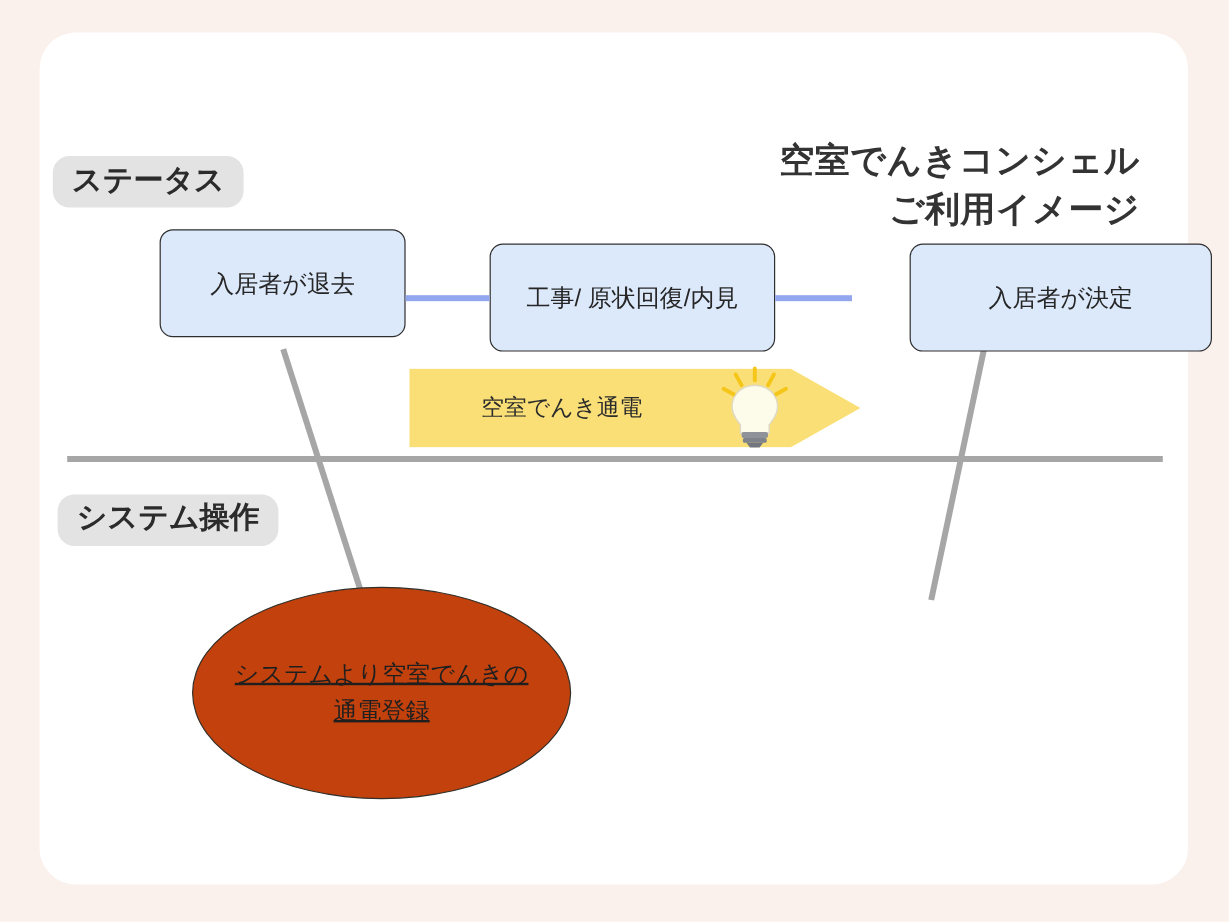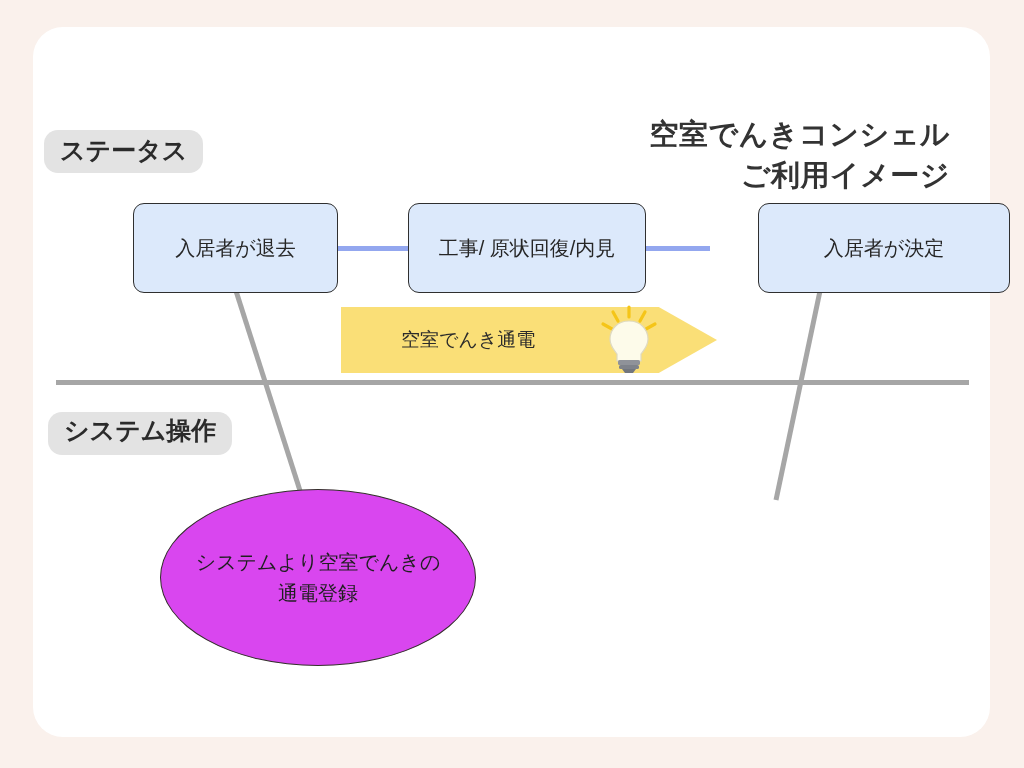--- a/index.html
+++ b/index.html
@@ -68,21 +68,21 @@
     border: 1.6px solid #2f2f2f;
     border-radius: 11px;
     display: flex;
     align-items: center;
     justify-content: center;
     color: #262626;
     font-size: 20px;
     box-sizing: border-box;
     white-space: nowrap;
   }
-  #box-1 { left: 133px; top: 203px; width: 205px; height: 90px; }
+  #box-1 { left: 133px; top: 191px; width: 205px; height: 90px; }
   #box-2 { left: 408px; top: 203px; width: 238px; height: 90px; }
   #box-3 { left: 710px; top: 203px; width: 252px; height: 90px; margin-left: 48px; }
 
   
   .blue-link {
     position: absolute;
     height: 5px;
     background: #93a7ef;
     top: 246px;
   }
@@ -121,32 +121,33 @@
   #connectors {
     position: absolute;
     left: 0; top: 0;
     width: 1024px; height: 768px;
     pointer-events: none;
   }
 
   
   .ellipse {
     position: absolute;
-    background: #d946ef;
+    background: #c2410c;
     border: 1.6px solid #33302a;
     border-radius: 50%;
     display: flex;
     align-items: center;
     justify-content: center;
     text-align: center;
     color: #1f1f1f;
     font-size: 20px;
     line-height: 1.55;
     box-sizing: border-box;
     white-space: pre-line;
+    text-decoration: underline;
   }
   #ellipse-left  { left: 160px; top: 489px; width: 316px; height: 177px; }
   #ellipse-right { left: 618px; top: 489px; width: 296px; height: 177px; }
 </style>
 </head>
 <body>
 
 <div id="stage">
 
   <div id="card"></div>

